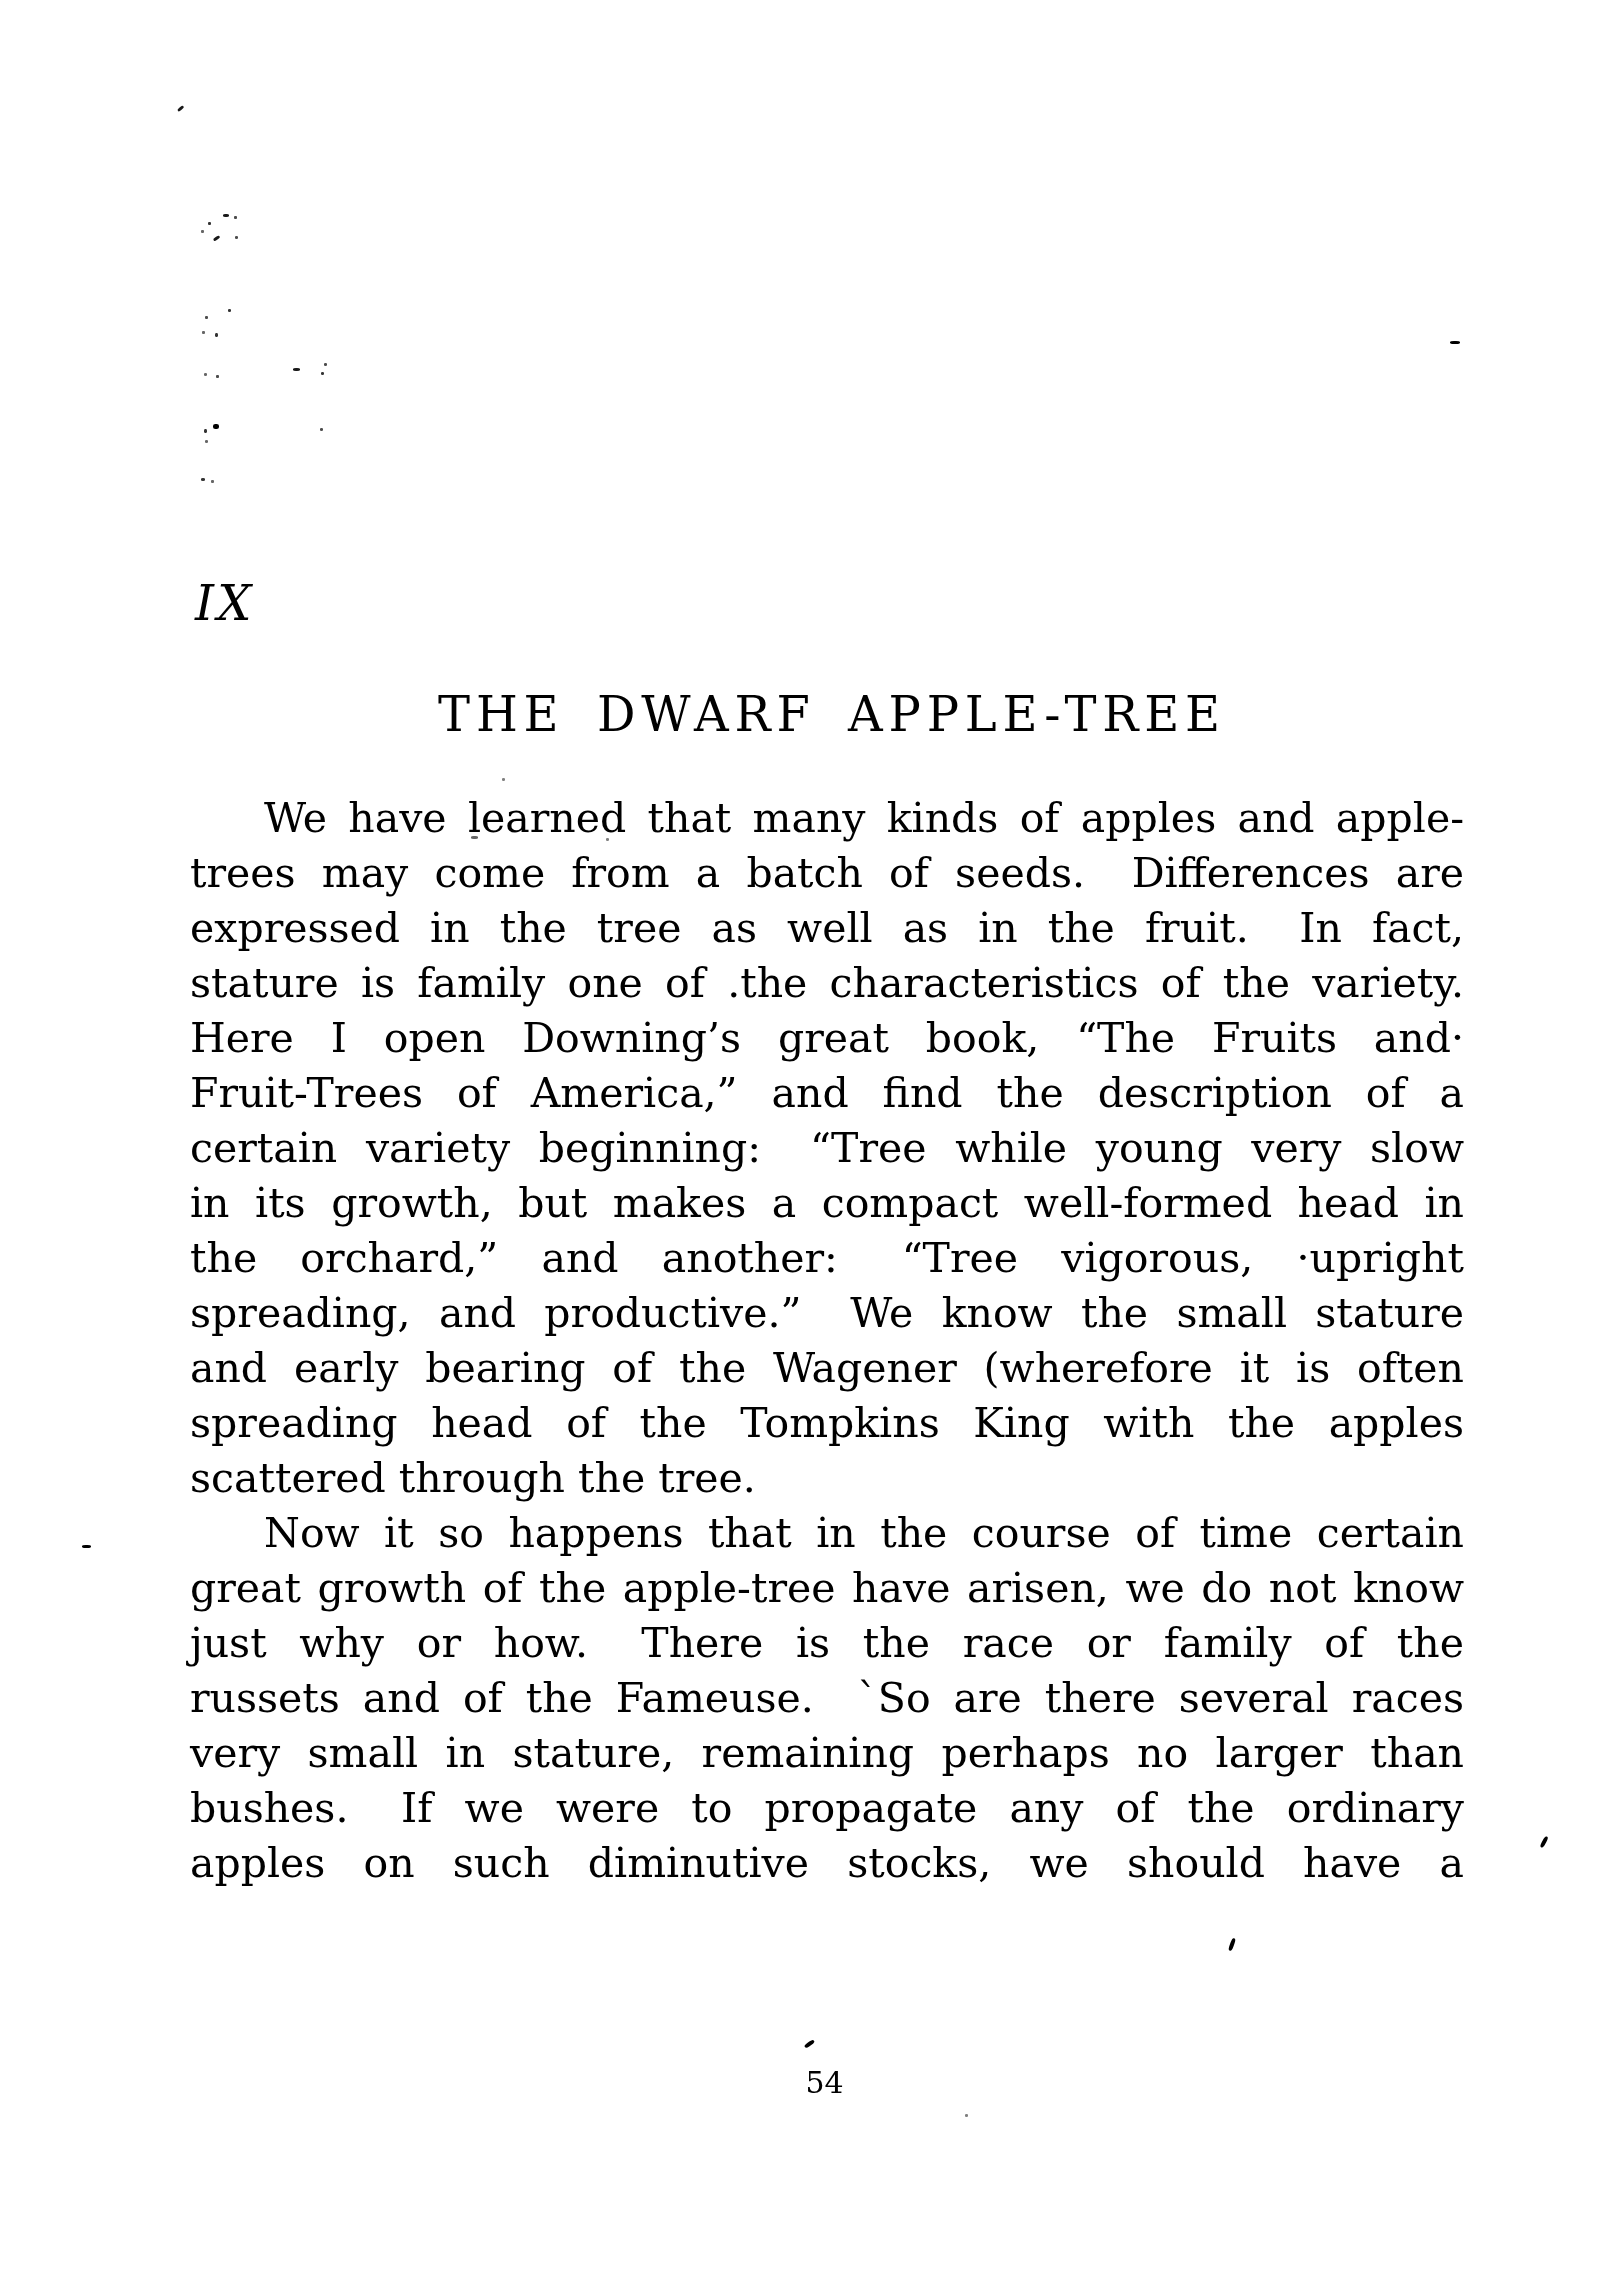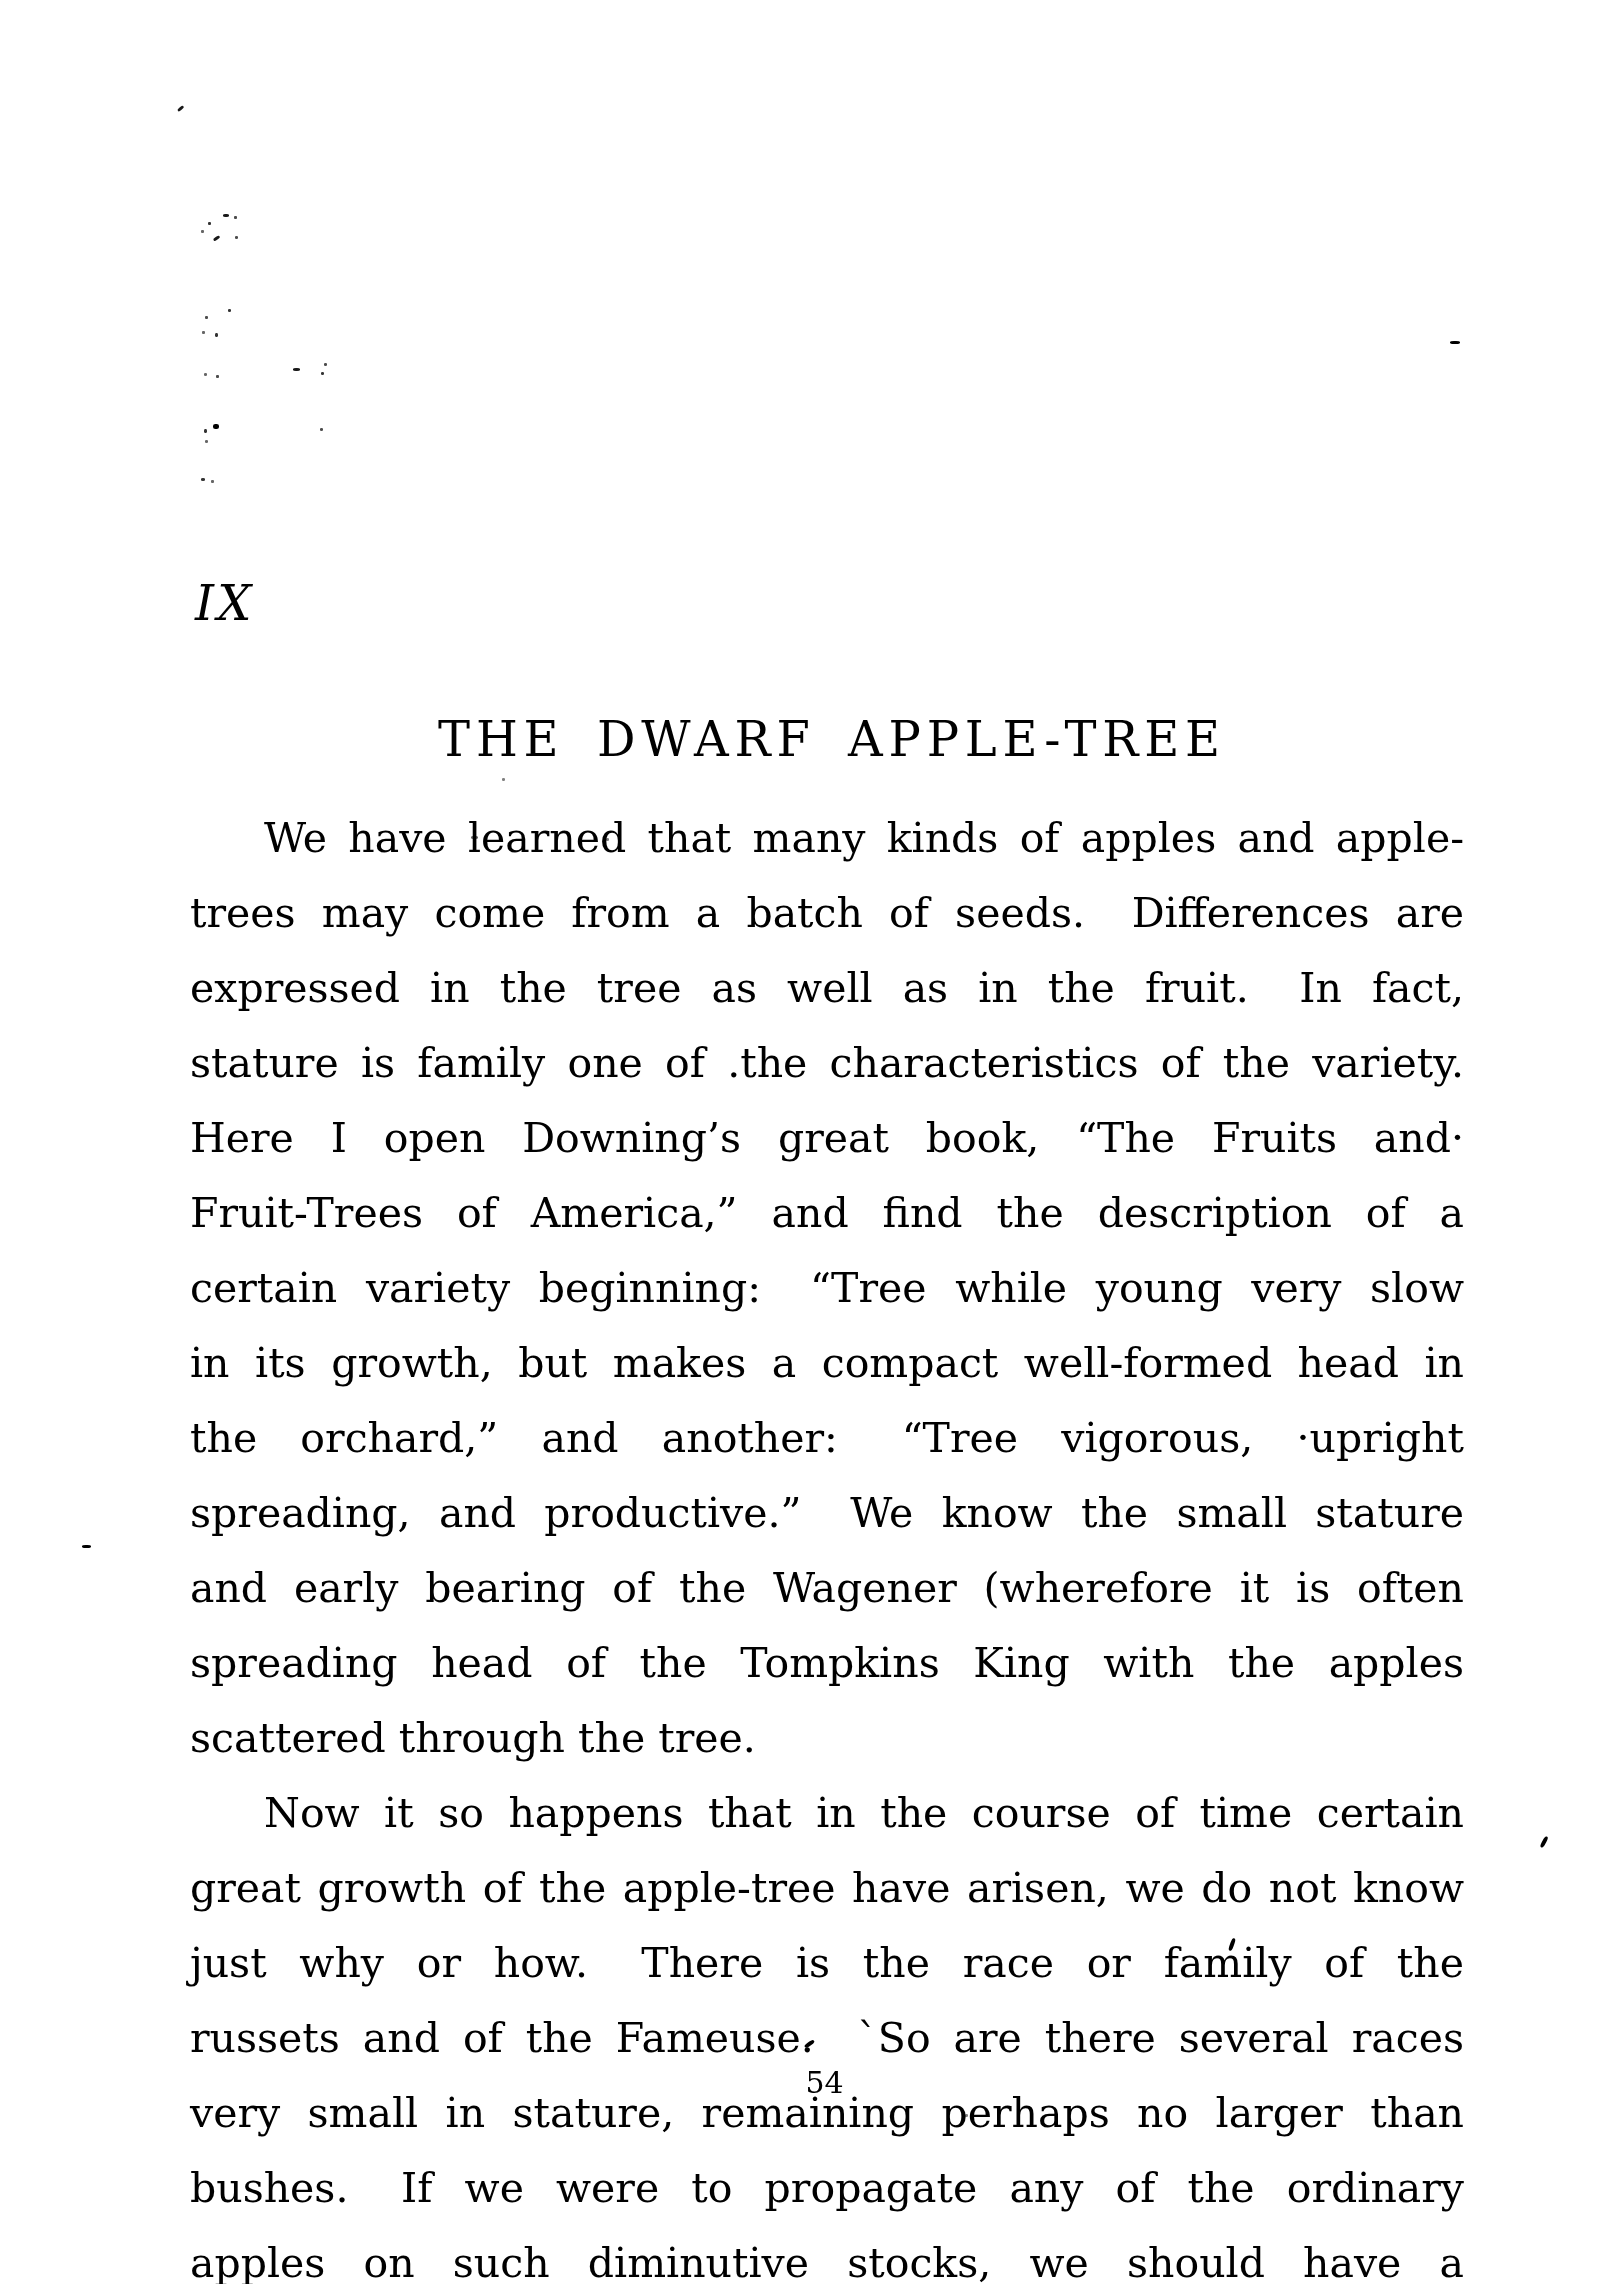--- a/index.html
+++ b/index.html
@@ -9,31 +9,31 @@
     background:#ffffff;
     overflow:hidden;
     font-family:"DejaVu Serif", serif;
     color:#000000;
   }
   .chapter-number{
     position:absolute;left:195px;top:579px;width:1274px;
     text-align:left;font-size:48px;line-height:48px;letter-spacing:3.3px;font-style:italic;
   }
   .chapter-title{
-    position:absolute;left:195px;top:715px;width:1274px;
+    position:absolute;left:195px;top:690px;width:1274px;
     text-align:center;font-size:48px;line-height:48px;
     letter-spacing:5.8px;word-spacing:11.5px;
   }
   .body-text{
     position:absolute;left:190px;top:791px;width:1274px;
     font-size:41px;
   }
   .line{
     height:55px;line-height:55px;
-    text-align:justify;text-align-last:justify;margin-top:20px;
+    text-align:justify;text-align-last:justify;
   }
   .line.nojust{text-align:center;text-align-last:left;}
   .line.indent{text-indent:74px;}
   .page-number{
     position:absolute;left:190px;top:2062px;width:1269px;
     text-align:center;font-size:30px;line-height:41px;
   }
   .speck{
     position:absolute;background:#000;border-radius:40%;
   }

